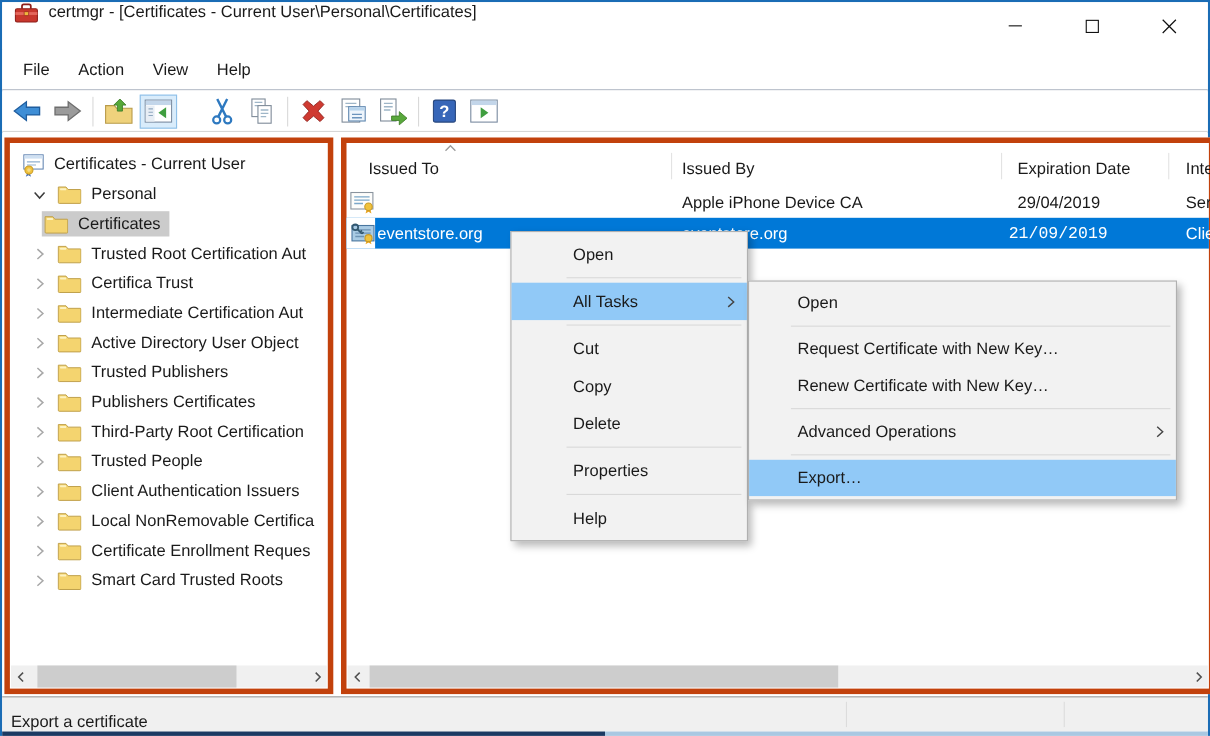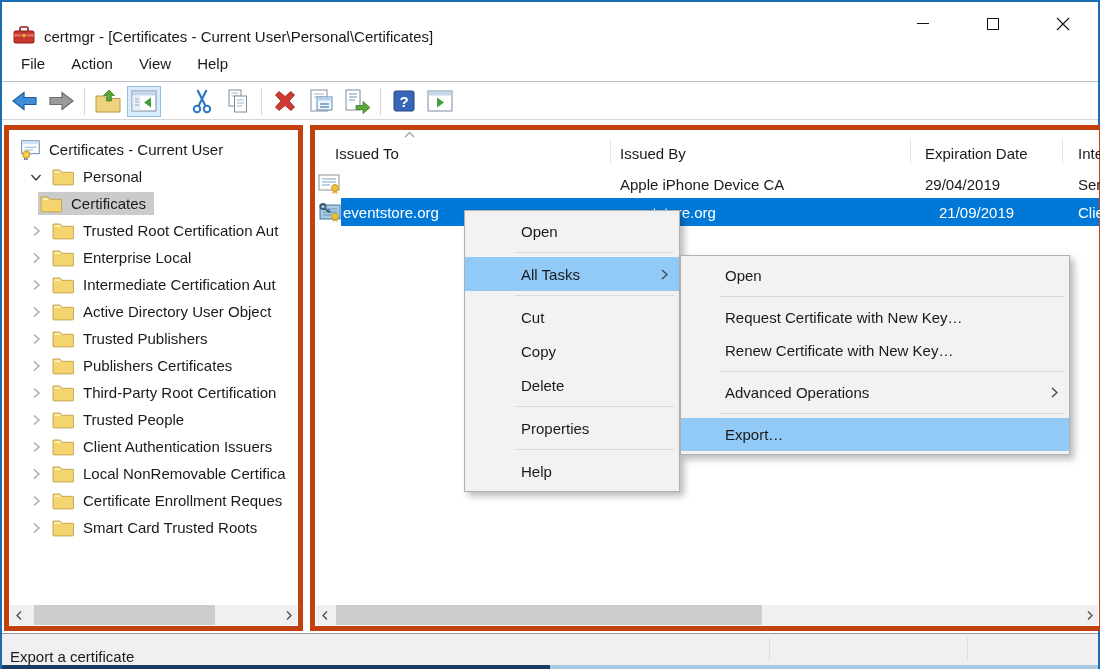--- a/index.html
+++ b/index.html
@@ -8,21 +8,21 @@
     width:1100px; height:669px; position:relative; overflow:hidden;
     background:#fff; font-family:"Liberation Sans", sans-serif;
     font-size:15px; color:#1a1a1a; cursor:default;
     -webkit-font-smoothing:antialiased;
   }
   .win { position:absolute; inset:0; border-top:2px solid #1a6cb5;
          border-left:2px solid #1a6cb5; border-right:2px solid #1a6cb5; }
 
   
   .titlebar { position:absolute; top:0; left:0; right:0; height:43px;
-              background:#fff; display:flex; align-items:flex-end; }
+              background:#fff; display:flex; align-items:flex-start; }
   .title-icon { margin-left:11px; display:flex; flex:none; }
   .title-text { margin-left:9px; white-space:nowrap; }
   .win-controls { position:absolute; right:0; top:0; height:43px; display:flex; }
   .win-btn { width:70px; height:43px; display:flex; align-items:center; justify-content:center; }
   .glyph-min { width:12px; height:0; border-top:1.4px solid #111; }
   .glyph-max { width:12px; height:12px; border:1.2px solid #111; }
 
   
   .menubar { position:absolute; top:43px; left:0; right:0; height:37px; background:#fff;
              border-bottom:1px solid #b7bec9; display:flex; align-items:center; padding-left:6px; }
@@ -305,21 +305,21 @@
                 <path d="M6 3.5 L11 8 L6 12.5" fill="none" stroke="#a8a8a8" stroke-width="1.4"></path>
               </svg>
             </span>
             <span class="titem">
               <span class="ticon">
                 <svg width="22" height="19" viewBox="0 0 22 19">
                   <path d="M1 3 h7 l1.9 2.3 H21 a.6.6 0 0 1 .6.6 V17 a.9.9 0 0 1 -.9.9 H1.9 A.9.9 0 0 1 1 17 z" fill="#f4d46f" stroke="#bfa04b" stroke-width="0.9"></path>
                   <rect x="2.6" y="4.2" width="5.6" height="1.8" rx="0.4" fill="#fdf2c0"></rect>
                 </svg>
               </span>
-              <span>Enterprise Local</span>
+              <span>Certifica Trust</span>
             </span>
           </div>
           <div class="tree-row" style="padding-left: 12px;">
             <span class="chev">
               <svg width="16" height="16" viewBox="0 0 16 16">
                 <path d="M6 3.5 L11 8 L6 12.5" fill="none" stroke="#a8a8a8" stroke-width="1.4"></path>
               </svg>
             </span>
             <span class="titem">
               <span class="ticon">
@@ -538,21 +538,21 @@
                   <path d="M5 7 h14 M5 10 h14 M5 13 h8" stroke="#6d93b4" stroke-width="1.2"></path>
                   <circle cx="5" cy="4.5" r="2.6" fill="none" stroke="#33586f" stroke-width="1.6"></circle>
                   <path d="M7 6.5 l4 4 M9.5 9 l1.5-1.5 M11 10.5 l1.5-1.5" stroke="#33586f" stroke-width="1.6"></path>
                   <path d="M15.5 16 l-1.2 4 2.7-1.6 2.7 1.6 -1.2-4" fill="#e8a41f"></path>
                   <circle cx="17" cy="14.5" r="3.2" fill="#f0c23c" stroke="#c89a26"></circle>
                 </svg>
               </span>
             </span>
             <div class="cell" style="left: 28px; width: 262px;">eventstore.org</div>
             <div class="cell" style="left: 305px; width: 285px;">eventstore.org</div>
-            <div class="cell" style="left: 624px; width: 132px;">21/09/2019</div>
+            <div class="cell" style="left: 602px; width: 132px; font-family: Liberation Mono, monospace;">21/09/2019</div>
             <div class="cell" style="left: 763px; width: 120px;">Clie</div>
           </div>
         </div>
       <div class="hscroll">
         <div class="scroll-arrow left">
             <svg width="8" height="11" viewBox="0 0 8 11">
               <path d="M6 1.5 L2 5.5 L6 9.5" stroke="#505050" stroke-width="1.4" fill="none"></path>
             </svg>
           </div>
         <div class="scroll-thumb" style="left:20px; width:426px;"></div>

